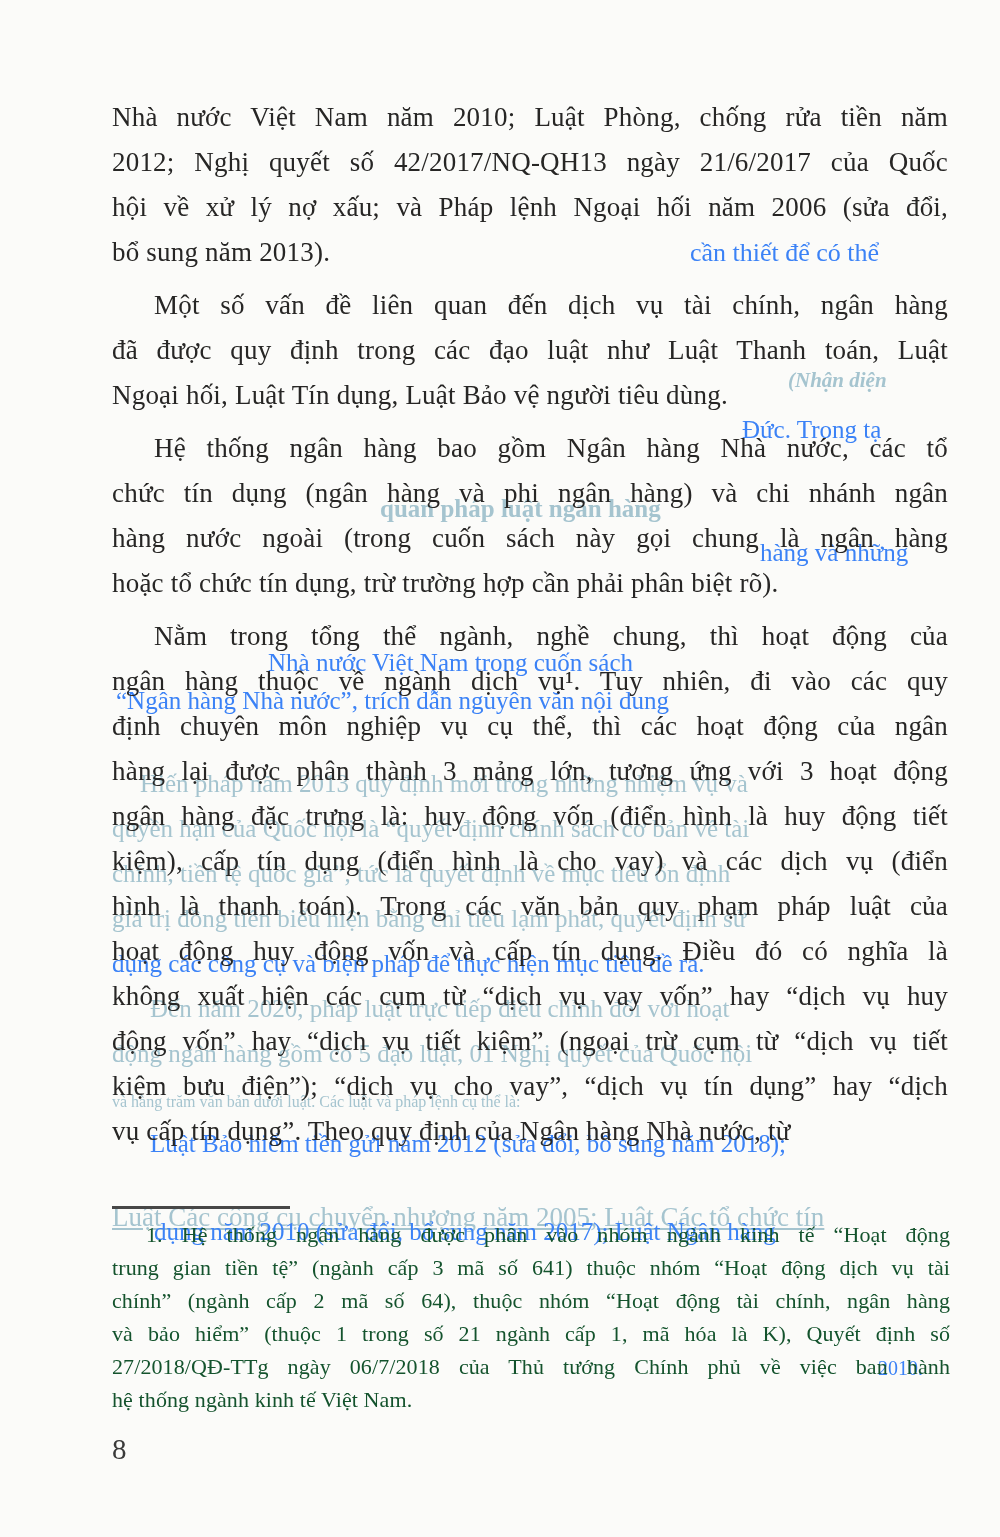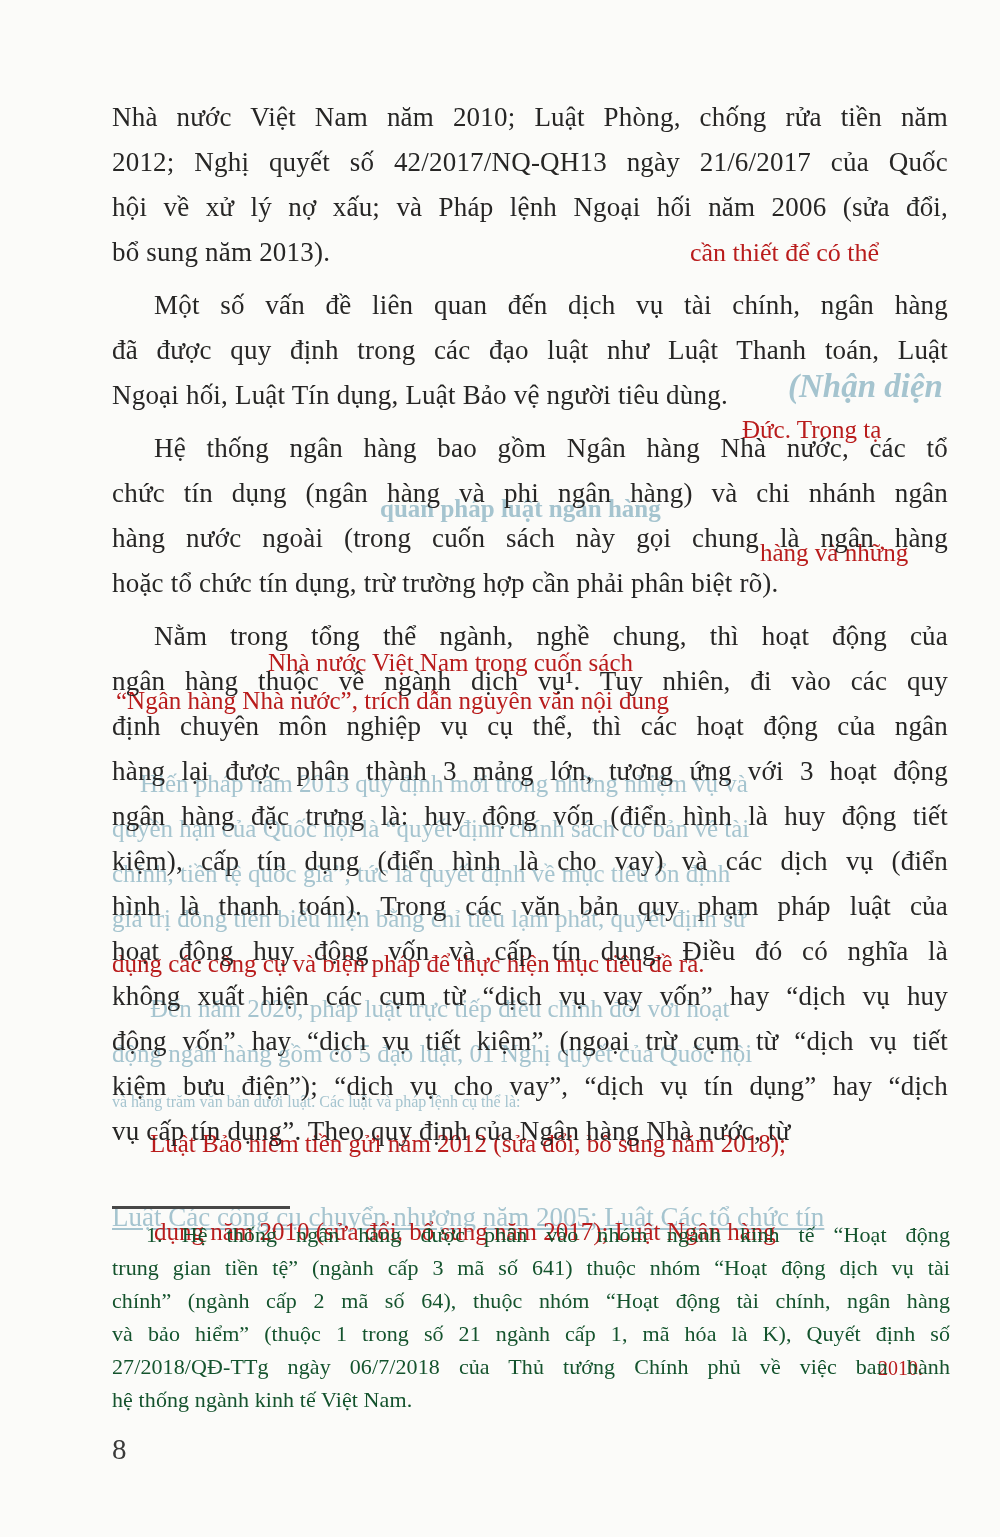--- a/index.html
+++ b/index.html
@@ -13,21 +13,21 @@
   }
   
   .bleed-layer { position: absolute; inset: 0; z-index: 0; }
   .bleed {
     position: absolute;
     white-space: nowrap;
     filter: blur(0.7px);
     color: #b7cfd8;
     line-height: 1;
   }
-  .bleed.faint { color: #b91c1c; }
+  .bleed.faint { color: #3b82f6; }
   .bleed.strong { color: #a5c4cf; }
   
   .content-layer { position: absolute; inset: 0; z-index: 1; }
   .body-text {
     position: absolute;
     left: 112px;
     top: 95px;
     width: 836px;
     color: #272625;
   }
@@ -74,21 +74,21 @@
     color: #3a3a3a;
   }
 </style>
 </head>
 <body>
 
 <div class="page">
 
   <div class="bleed-layer">
       <span class="bleed faint" style="left: 690px; top: 240px; font-size: 26px;">cần thiết để có thể</span>
-      <span class="bleed strong" style="left: 788px; top: 370px; font-size: 33px; font-weight: bold; font-style: italic; text-align: right;">(Nhận diện</span>
+      <span class="bleed strong" style="left: 788px; top: 370px; font-size: 21px; font-weight: bold; font-style: italic; text-align: right;">(Nhận diện</span>
       <span class="bleed faint" style="left: 742px; top: 417px; font-size: 25px;">Đức. Trong tạ</span>
       <span class="bleed strong" style="left: 380px; top: 496px; font-size: 25px; font-weight: bold;">quan pháp luật ngân hàng</span>
       <span class="bleed faint" style="left: 760px; top: 540px; font-size: 25px;">hàng và những</span>
       <span class="bleed faint" style="left: 268px; top: 650px; font-size: 25px;">Nhà nước Việt Nam trong cuốn sách</span>
       <span class="bleed faint" style="left: 116px; top: 688px; font-size: 25px;">“Ngân hàng Nhà nước”, trích dẫn nguyên văn nội dung</span>
       <span class="bleed strong" style="left: 140px; top: 771px; font-size: 25px;">Hiến pháp năm 2013 quy định mới trong những nhiệm vụ và</span>
       <span class="bleed strong" style="left: 112px; top: 816px; font-size: 25px;">quyền hạn của Quốc hội là “quyết định chính sách cơ bản về tài</span>
       <span class="bleed strong" style="left: 112px; top: 861px; font-size: 25px;">chính, tiền tệ quốc gia”, tức là quyết định về mục tiêu ổn định</span>
       <span class="bleed strong" style="left: 112px; top: 906px; font-size: 25px;">giá trị đồng tiền biểu hiện bằng chỉ tiêu lạm phát, quyết định sử</span>
       <span class="bleed faint" style="left: 112px; top: 951px; font-size: 25px;">dụng các công cụ và biện pháp để thực hiện mục tiêu đề ra.</span>

